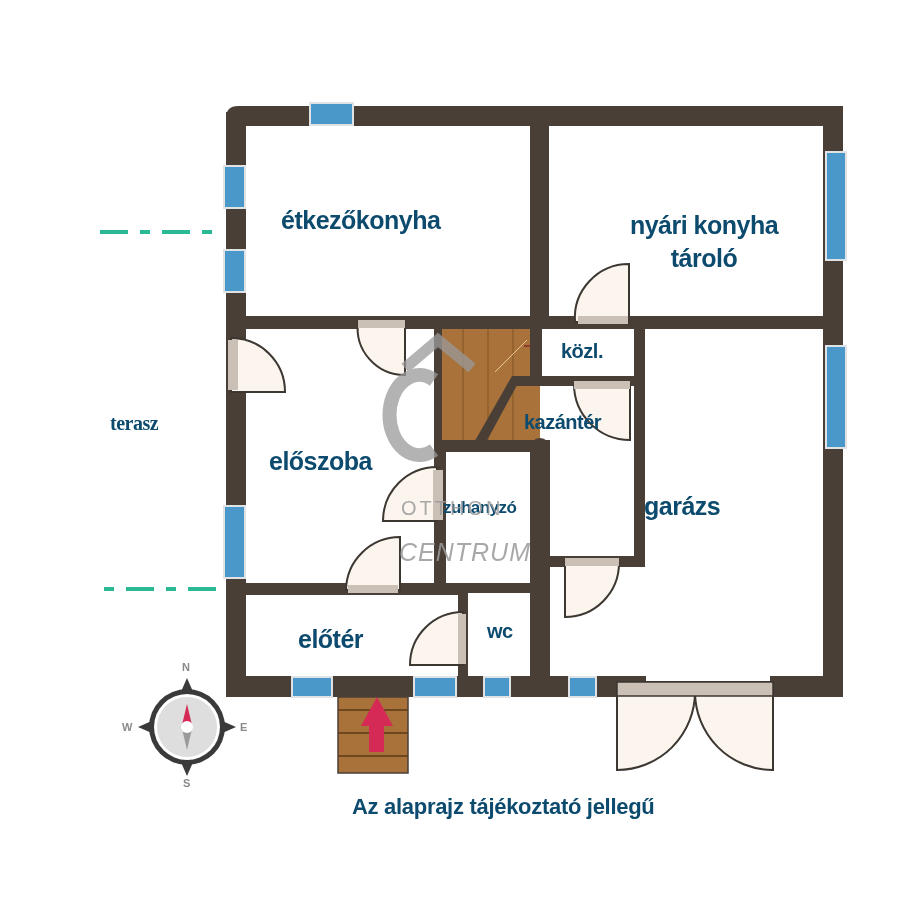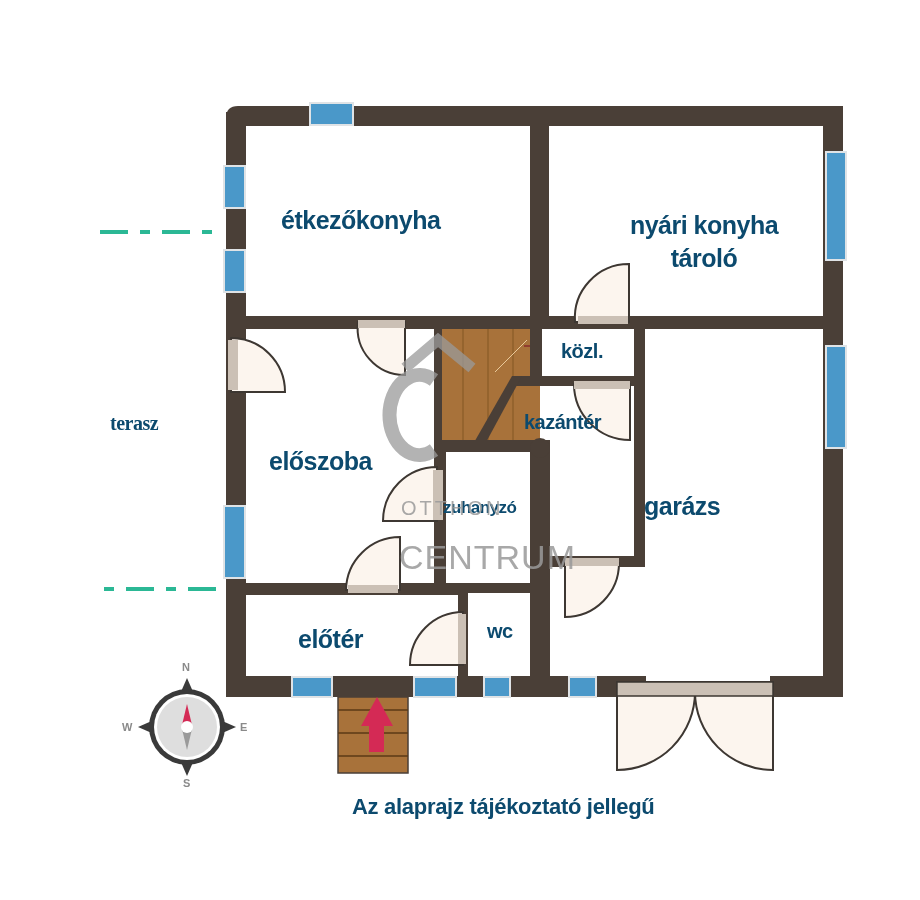--- a/index.html
+++ b/index.html
@@ -158,20 +158,20 @@
 <div class="lbl room-md" style="left:561px; top:341px;">közl.</div>
 <div class="lbl room-md" style="left:524px; top:412px;">kazántér</div>
 <div class="lbl room-lg" style="left:269px; top:449px;">előszoba</div>
 <div class="lbl room-sm" style="left:443px; top:499px;">zuhanyzó</div>
 <div class="lbl room-lg" style="left:644px; top:494px;">garázs</div>
 <div class="lbl room-lg" style="left:298px; top:627px;">előtér</div>
 <div class="lbl room-md" style="left:479px; top:621px;margin-left:8px;">wc</div>
 <div class="lbl room-md" style="left:110px; top:413px;font-family:Liberation Serif, serif;">terasz</div>
 
 <div class="wm" style="left:401px; top:498px;">OTTHON</div>
-<div class="wm" style="left:399px; top:540px; font-size:34px; letter-spacing:1px;">CENTRUM</div>
+<div class="wm" style="left:399px; top:540px; font-size:25px; letter-spacing:1px;font-style:italic;">CENTRUM</div>
 
 <div class="compass-letter" style="left:182px; top:662px;">N</div>
 <div class="compass-letter" style="left:240px; top:722px;">E</div>
 <div class="compass-letter" style="left:183px; top:778px;">S</div>
 <div class="compass-letter" style="left:122px; top:722px;">W</div>
 
 <div class="lbl caption" style="left:352px; top:796px;">Az alaprajz tájékoztató jellegű</div>
 
 </body></html>

